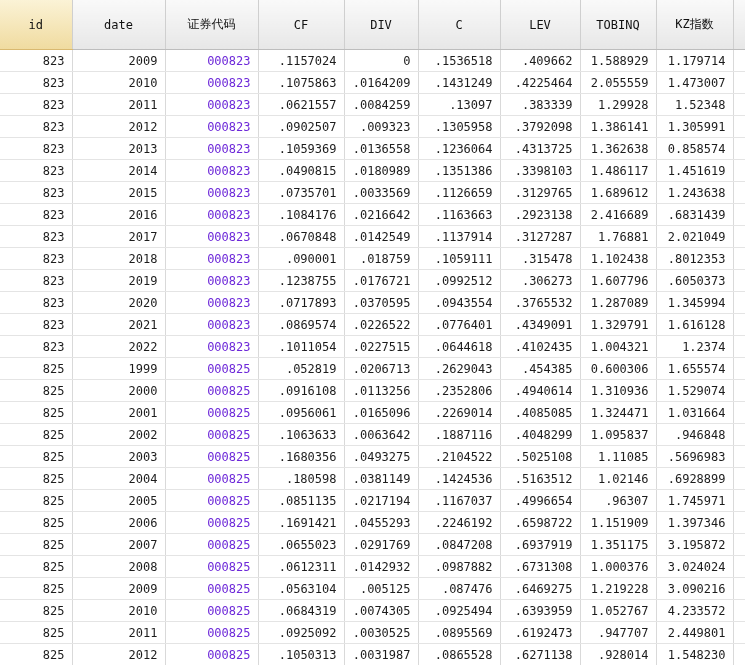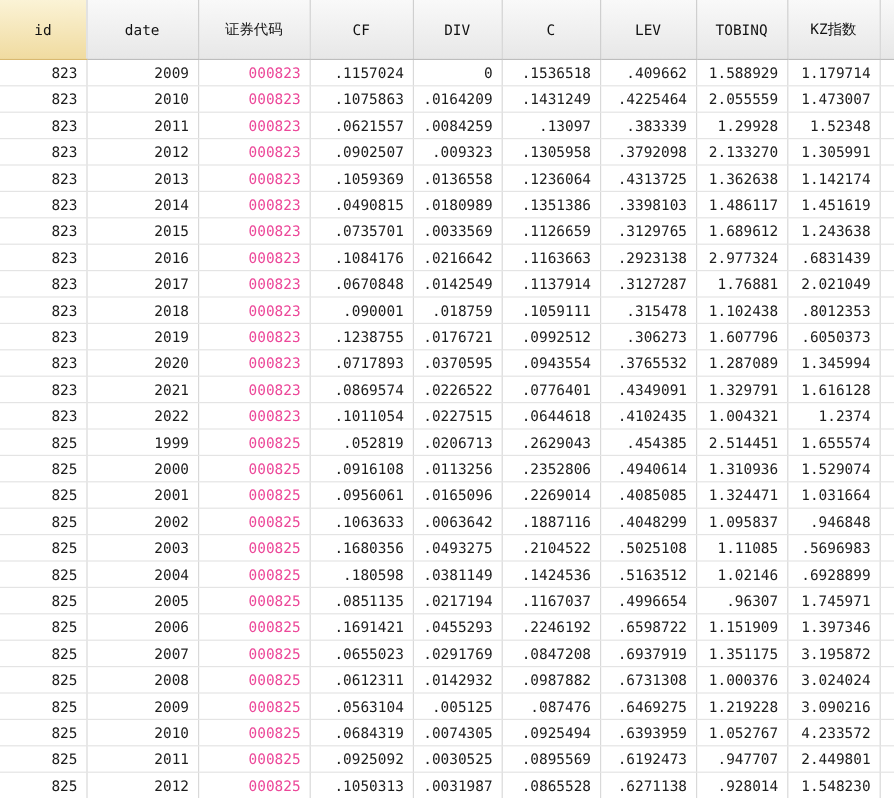--- a/index.html
+++ b/index.html
@@ -41,21 +41,21 @@
     background: linear-gradient(#fbf3d6, #f0dba0);
     border-bottom: 1px solid #d9b970;
   }
   
   table.datagrid td {
     background: #ffffff;
     border-right: 1px solid #d9d9d9;
     border-bottom: 1px solid #e4e4e4;
     text-align: right;
   }
-  table.datagrid td.str { color: #ec4899; }
+  table.datagrid td.str { color: #6d28d9; }
   table.datagrid td.filler, table.datagrid th.filler { padding: 0; }
 </style>
 </head>
 <body>
 
 <table class="datagrid">
   <colgroup>
       <col style="width: 72px;">
       <col style="width: 93px;">
       <col style="width: 93px;">
@@ -119,34 +119,34 @@
         <td class="filler"></td>
       </tr>
       <tr>
         <td>823</td>
         <td>2012</td>
         <td class="str">000823</td>
         <td>.0902507</td>
         <td>.009323</td>
         <td>.1305958</td>
         <td>.3792098</td>
-        <td>2.133270</td>
+        <td>1.386141</td>
         <td>1.305991</td>
         <td class="filler"></td>
       </tr>
       <tr>
         <td>823</td>
         <td>2013</td>
         <td class="str">000823</td>
         <td>.1059369</td>
         <td>.0136558</td>
         <td>.1236064</td>
         <td>.4313725</td>
         <td>1.362638</td>
-        <td>1.142174</td>
+        <td>0.858574</td>
         <td class="filler"></td>
       </tr>
       <tr>
         <td>823</td>
         <td>2014</td>
         <td class="str">000823</td>
         <td>.0490815</td>
         <td>.0180989</td>
         <td>.1351386</td>
         <td>.3398103</td>
@@ -167,21 +167,21 @@
         <td class="filler"></td>
       </tr>
       <tr>
         <td>823</td>
         <td>2016</td>
         <td class="str">000823</td>
         <td>.1084176</td>
         <td>.0216642</td>
         <td>.1163663</td>
         <td>.2923138</td>
-        <td>2.977324</td>
+        <td>2.416689</td>
         <td>.6831439</td>
         <td class="filler"></td>
       </tr>
       <tr>
         <td>823</td>
         <td>2017</td>
         <td class="str">000823</td>
         <td>.0670848</td>
         <td>.0142549</td>
         <td>.1137914</td>
@@ -251,21 +251,21 @@
         <td class="filler"></td>
       </tr>
       <tr>
         <td>825</td>
         <td>1999</td>
         <td class="str">000825</td>
         <td>.052819</td>
         <td>.0206713</td>
         <td>.2629043</td>
         <td>.454385</td>
-        <td>2.514451</td>
+        <td>0.600306</td>
         <td>1.655574</td>
         <td class="filler"></td>
       </tr>
       <tr>
         <td>825</td>
         <td>2000</td>
         <td class="str">000825</td>
         <td>.0916108</td>
         <td>.0113256</td>
         <td>.2352806</td>

